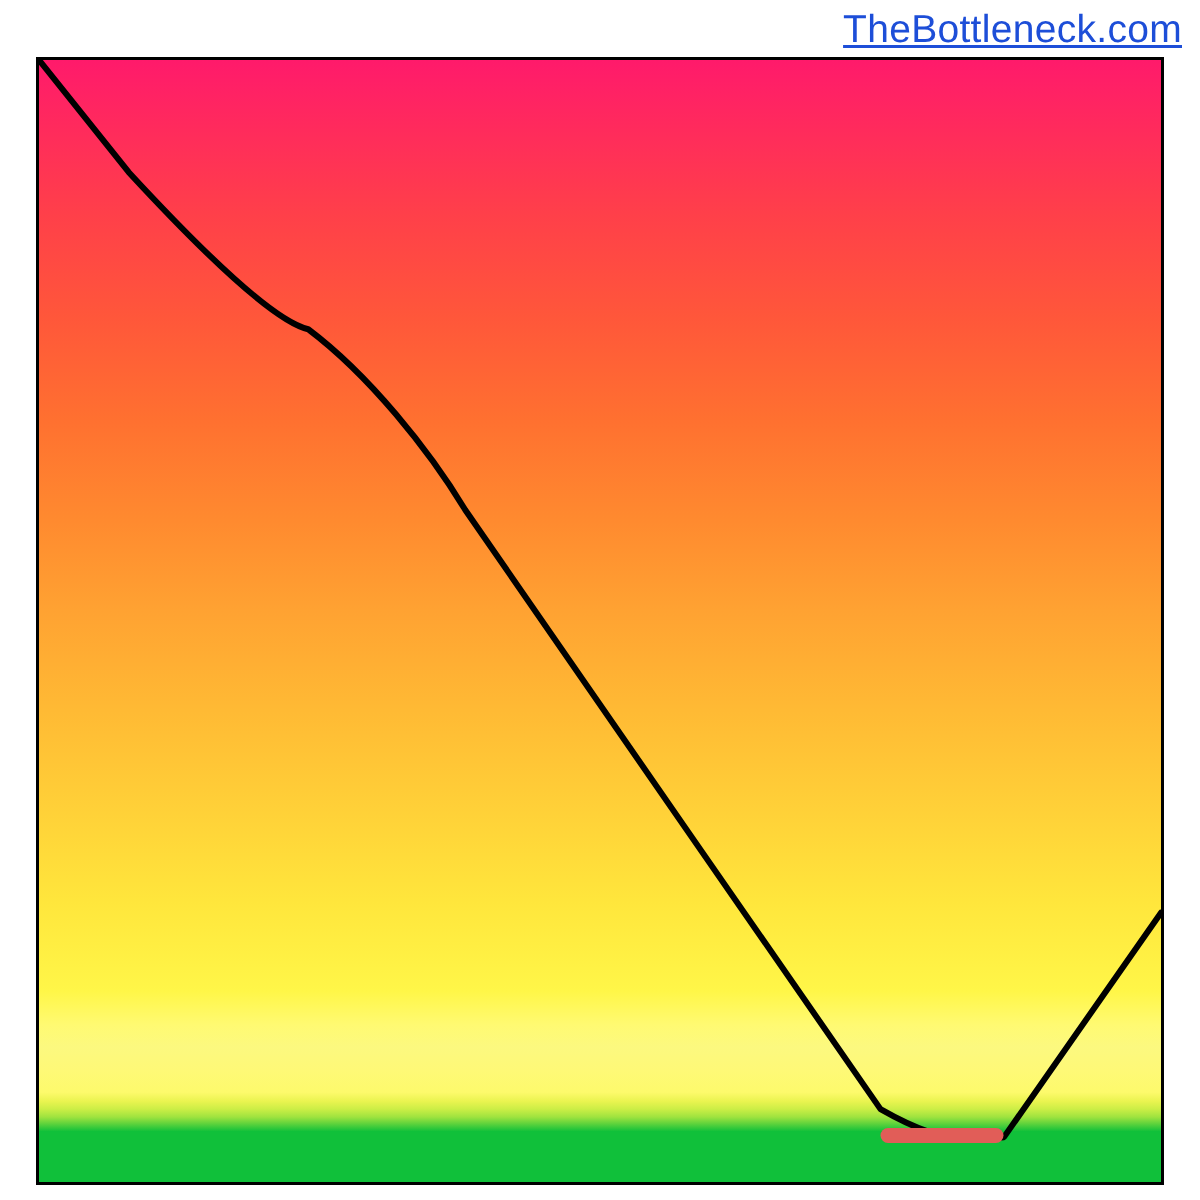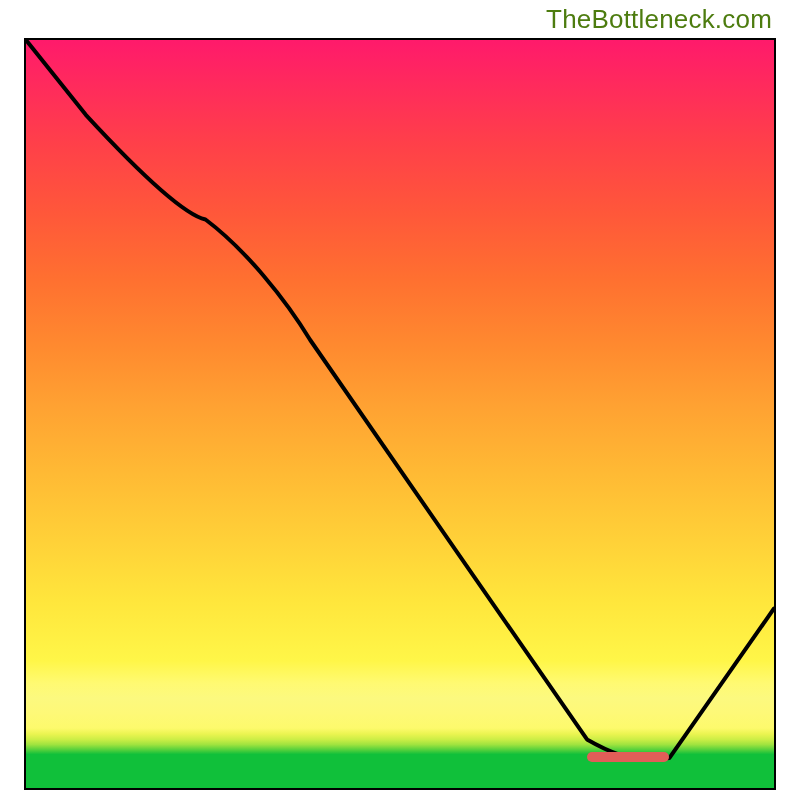--- a/index.html
+++ b/index.html
@@ -12,26 +12,27 @@
     overflow: hidden;
   }
   .stage {
     position: relative;
     width: 800px;
     height: 800px;
   }
   .watermark {
     position: absolute;
     top: 4px;
-    right: 28px;
+    right: 12px;
     font-size: 26px;
     font-weight: 400;
-    color: #4d7c0f;
+    color: #1d4ed8;
     letter-spacing: 0.2px;
     user-select: none;
+    text-decoration: underline;
   }
   .plot-frame {
     position: absolute;
     left: 24px;
     top: 38px;
     width: 752px;
     height: 752px;
     border: 2px solid #000;
     box-sizing: border-box;
     overflow: hidden;

